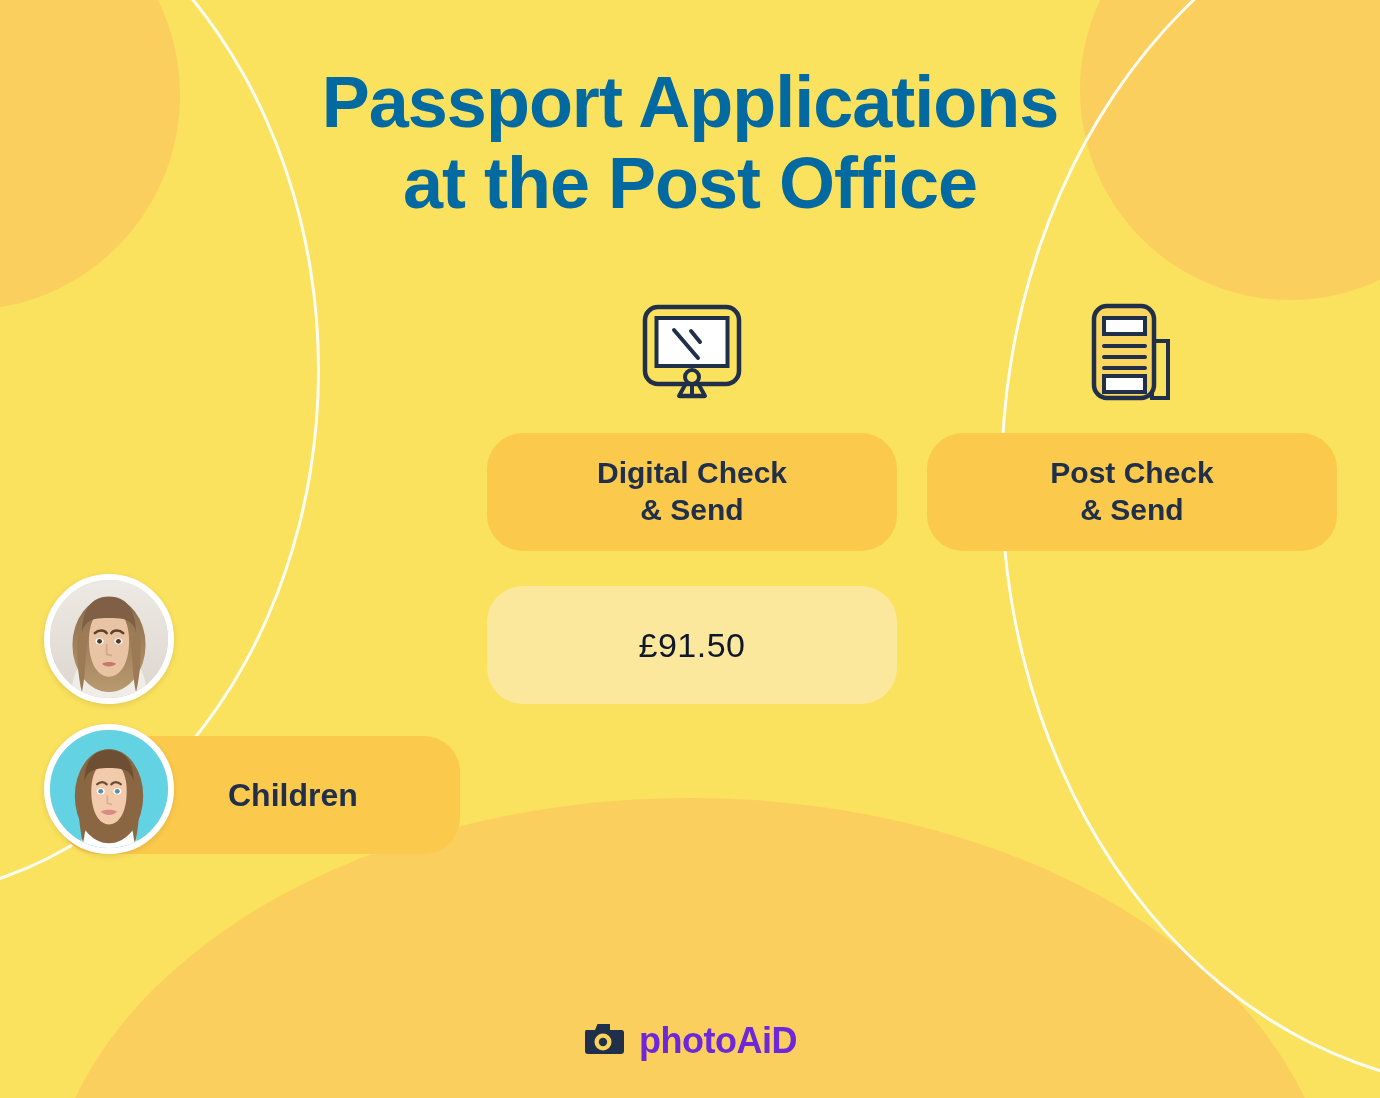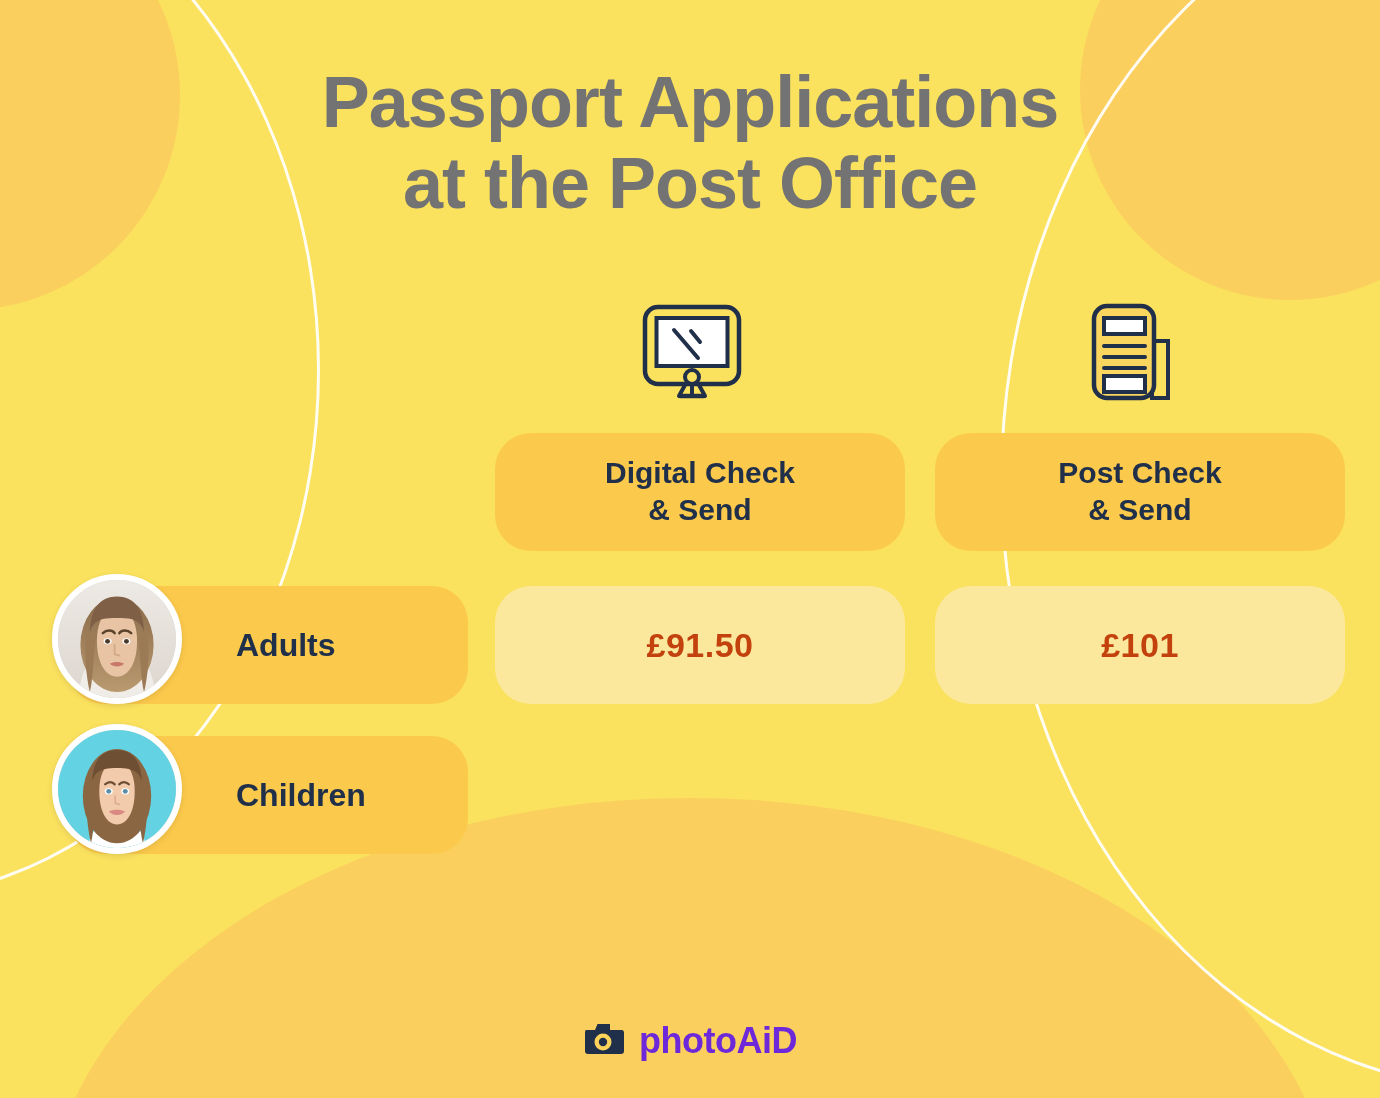--- a/index.html
+++ b/index.html
@@ -92,21 +92,21 @@
     width: 1380px;
     height: 1098px;
   }
 
   .title {
     position: absolute;
     top: 62px;
     left: 0;
     width: 1380px;
     text-align: center;
-    color: #737373;
+    color: #0369a1;
     font-size: 72px;
     line-height: 1.12;
     font-weight: 800;
     letter-spacing: -1px;
   }
   .title .line { display: block; }
 
   
   .icon-row {
     position: absolute;
@@ -126,21 +126,20 @@
   }
   .icon-slot.col1 { left: 597px; }
   .icon-slot.col2 { left: 1037px; }
 
   
   .table {
     position: absolute;
     left: 0;
     top: 433px;
     width: 1136px;
-    margin-left: 8px;
   }
 
   .row {
     position: relative;
     height: 118px;
     margin-bottom: 32px;
   }
   .row.header-row { height: 118px; margin-bottom: 35px; }
   .row.data-row { height: 118px; margin-bottom: 32px; }
 
@@ -197,23 +196,23 @@
   .value-cell {
     position: absolute;
     top: 0;
     width: 410px;
     height: 118px;
     border-radius: 36px;
     background: #FBE89C;
     display: flex;
     align-items: center;
     justify-content: center;
-    color: #c2410c;
+    color: #0f172a;
     font-size: 34px;
-    font-weight: 700;
+    font-weight: 400;
     letter-spacing: .5px;
   }
   .value-cell.col1 { left: 487px; }
   .value-cell.col2 { left: 927px; }
 
   
   .footer {
     position: absolute;
     left: 0;
     bottom: 36px;
@@ -319,28 +318,22 @@
             <path d="M38 45 C41 42 46 42 48 45" stroke="#5C432C" stroke-width="2.2" fill="none" stroke-linecap="round"></path>
             <path d="M52 45 C54 42 59 42 62 45" stroke="#5C432C" stroke-width="2.2" fill="none" stroke-linecap="round"></path>
             <ellipse cx="42" cy="52" rx="3.4" ry="2.6" fill="#fff"></ellipse>
             <ellipse cx="58" cy="52" rx="3.4" ry="2.6" fill="#fff"></ellipse>
             <circle cx="42" cy="52" r="2.1" fill="#4A3A2A"></circle>
             <circle cx="58" cy="52" r="2.1" fill="#4A3A2A"></circle>
             <path d="M48 55 L48 63 L52 64" stroke="#D3A986" stroke-width="1.6" fill="none" stroke-linecap="round"></path>
             <path d="M44 71 C47 69 53 69 56 71 C53 74 47 74 44 71 Z" fill="#C9796C"></path>
           </svg>
         </div>
-        <div class="label-pill">
-          <span>Adults</span>
-        </div>
         <div class="value-cell col1">
           <span>£91.50</span>
-        </div>
-        <div class="value-cell col2">
-          <span>£101</span>
         </div>
       </div>
 
       <div class="row data-row">
         <div class="avatar">
           <svg viewBox="0 0 100 100" preserveAspectRatio="xMidYMid slice">
             <defs>
               <linearGradient id="childHair" x1="0" y1="0" x2="0" y2="1">
                 <stop offset="0%" stop-color="#7A5A3C"></stop>
                 <stop offset="100%" stop-color="#A6seventy"></stop>

